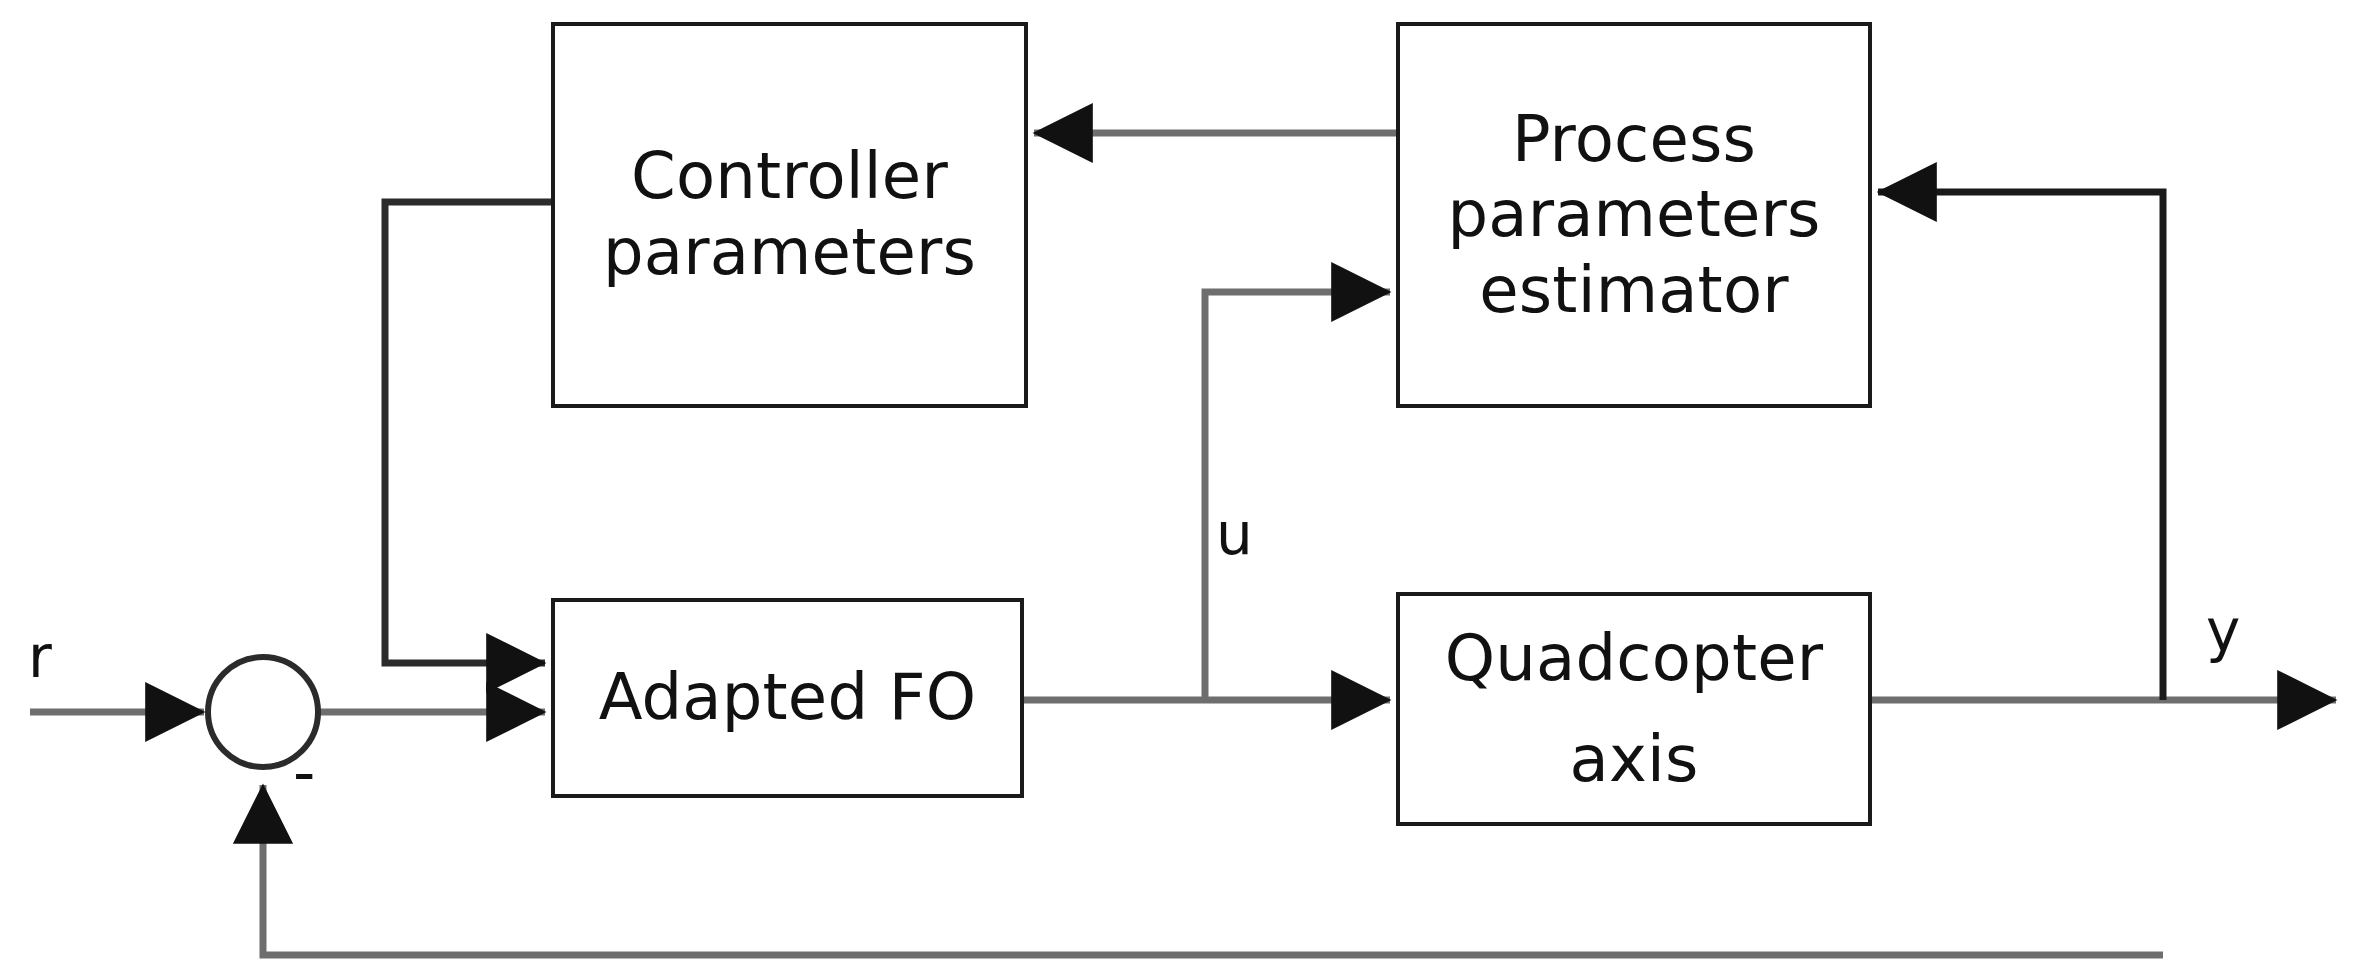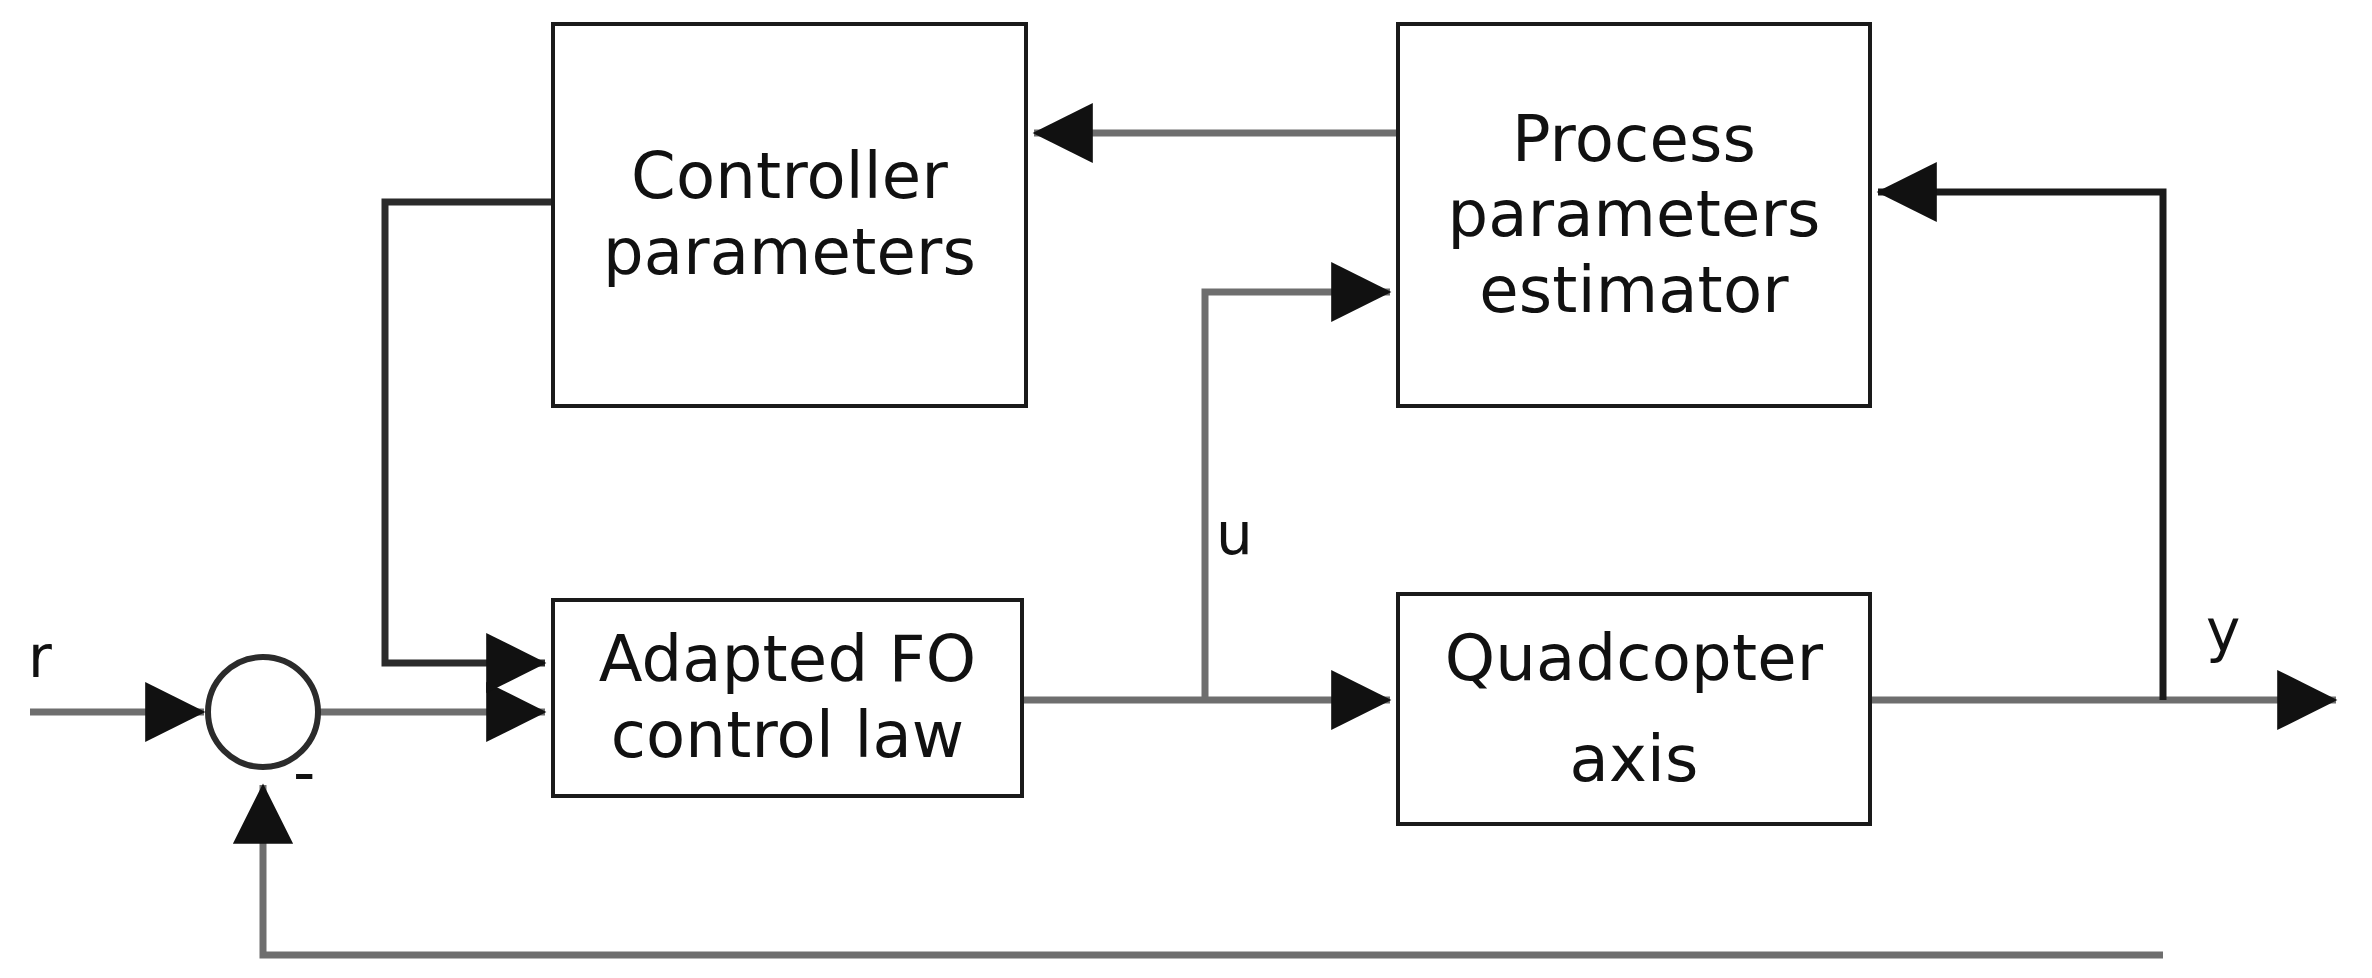--- a/index.html
+++ b/index.html
@@ -103,21 +103,20 @@
   </div>
 
   <div class="blk" style="left:1396px; top:22px; width:476px; height:386px;">
     <span>Process</span>
     <span>parameters</span>
     <span>estimator</span>
   </div>
 
   <div class="blk" style="left:551px; top:598px; width:473px; height:200px;">
     <span>Adapted FO</span>
-    <span>control law</span>
   </div>
 
   <div class="blk" style="left:1396px; top:592px; width:476px; height:234px;gap:25px;">
     <span>Quadcopter</span>
     <span>axis</span>
   </div>
 
   <div class="sig" style="left:28px; top:628px;">r</div>
 
   <div class="sig" style="left:1216px; top:505px;">u</div>

